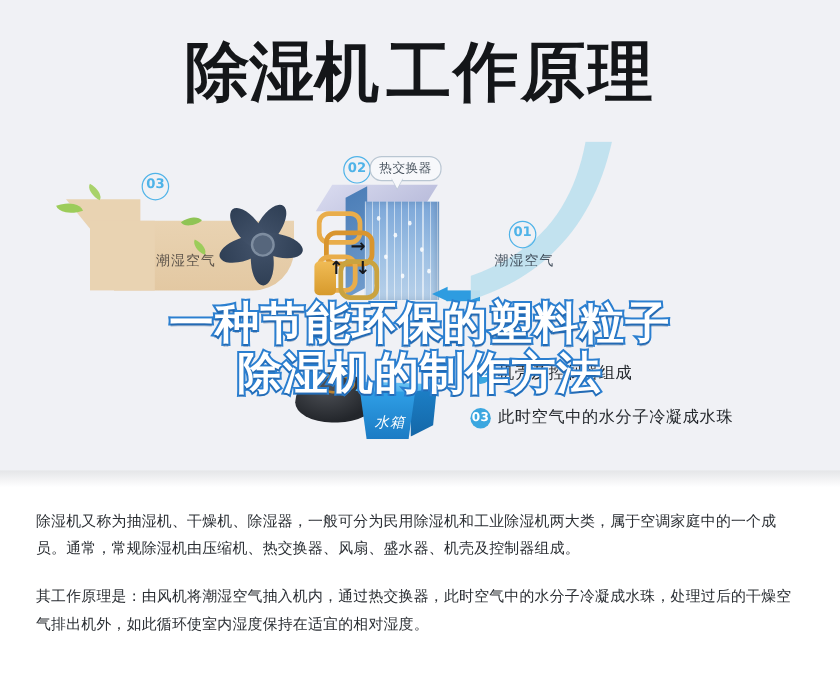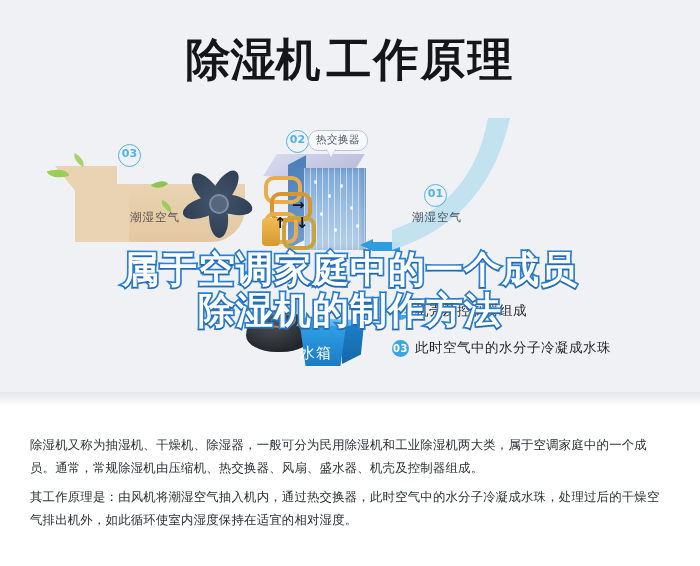--- a/index.html
+++ b/index.html
@@ -22,21 +22,21 @@
     overflow: hidden;
   }
 
   
   .title {
     position: absolute;
     left: 0;
     top: 28px;
     width: 700px;
     text-align: center;
-    font-size: 45px;
+    font-size: 54px;
     font-weight: bold;
     letter-spacing: 1px;
     color: #141619;
     line-height: 64px;
     white-space: nowrap;
     font-family: "DejaVu Sans", "Liberation Sans", sans-serif;
   }
   .title .t-a { letter-spacing: 0px; }
   .title .t-b { letter-spacing: 2px; margin-left: 6px; }
 
@@ -342,24 +342,25 @@
   }
   .tank .side {
     position: absolute;
     left: 42px; top: 6px;
     width: 22px; height: 40px;
     background: linear-gradient(180deg,#1c7fc6 0%, #1467a8 100%);
     clip-path: polygon(0 6%, 100% 0, 86% 76%, 0 100%);
   }
   .tank-label {
     position: absolute;
-    left: 0; top: 26px;
-    font-size: 15px;
+    left: 12px; top: 26px;
+    font-size: 12px;
     color: #ffffff;
     letter-spacing: 1px;
+    font-style: italic;
   }
 
   
   .legend-line {
     position: absolute;
     display: flex;
     align-items: center;
     white-space: nowrap;
     font-size: 13.5px;
     color: #23272c;
@@ -418,21 +419,21 @@
   }
   .desc p {
     margin: 0;
     padding: 0 30px;
     font-size: 12.4px;
     line-height: 23px;
     color: #2a2e33;
     letter-spacing: .2px;
     font-family: "DejaVu Sans", "Liberation Sans", sans-serif;
   }
-  .desc .p1 { position: absolute; left: 0; top: 41px; width: 700px; box-sizing: border-box; }
+  .desc .p1 { position: absolute; left: 0; top: 30px; width: 700px; box-sizing: border-box; }
   .desc .p2 { position: absolute; left: 0; top: 93px; width: 700px; box-sizing: border-box; }
 </style>
 </head>
 <body>
 
 <div id="page">
 
   <div class="title">
     <span class="t-a">除湿机</span><span class="t-b">工作原理</span>
   </div>
@@ -519,21 +520,21 @@
       <span class="lbadge">02</span>
       <span>机壳及控制器组成</span>
     </div>
     <div class="legend-line legend-03">
       <span class="lbadge">03</span>
       <span>此时空气中的水分子冷凝成水珠</span>
     </div>
   </div>
 
   <div class="watermark">
-    <span class="wl wl1">属于空调家庭中的一个成员</span>
+    <span class="wl wl1">一种节能环保的塑料粒子</span>
     <span class="wl wl2">除湿机的制作方法</span>
   </div>
 
   <div class="desc">
     <div class="desc-shadow"></div>
     <p class="p1">除湿机又称为抽湿机、干燥机、除湿器，一般可分为民用除湿机和工业除湿机两大类，属于空调家庭中的一个成员。通常，常规除湿机由压缩机、热交换器、风扇、盛水器、机壳及控制器组成。</p>
     <p class="p2">其工作原理是：由风机将潮湿空气抽入机内，通过热交换器，此时空气中的水分子冷凝成水珠，处理过后的干燥空气排出机外，如此循环使室内湿度保持在适宜的相对湿度。</p>
   </div>
 
 </div>

